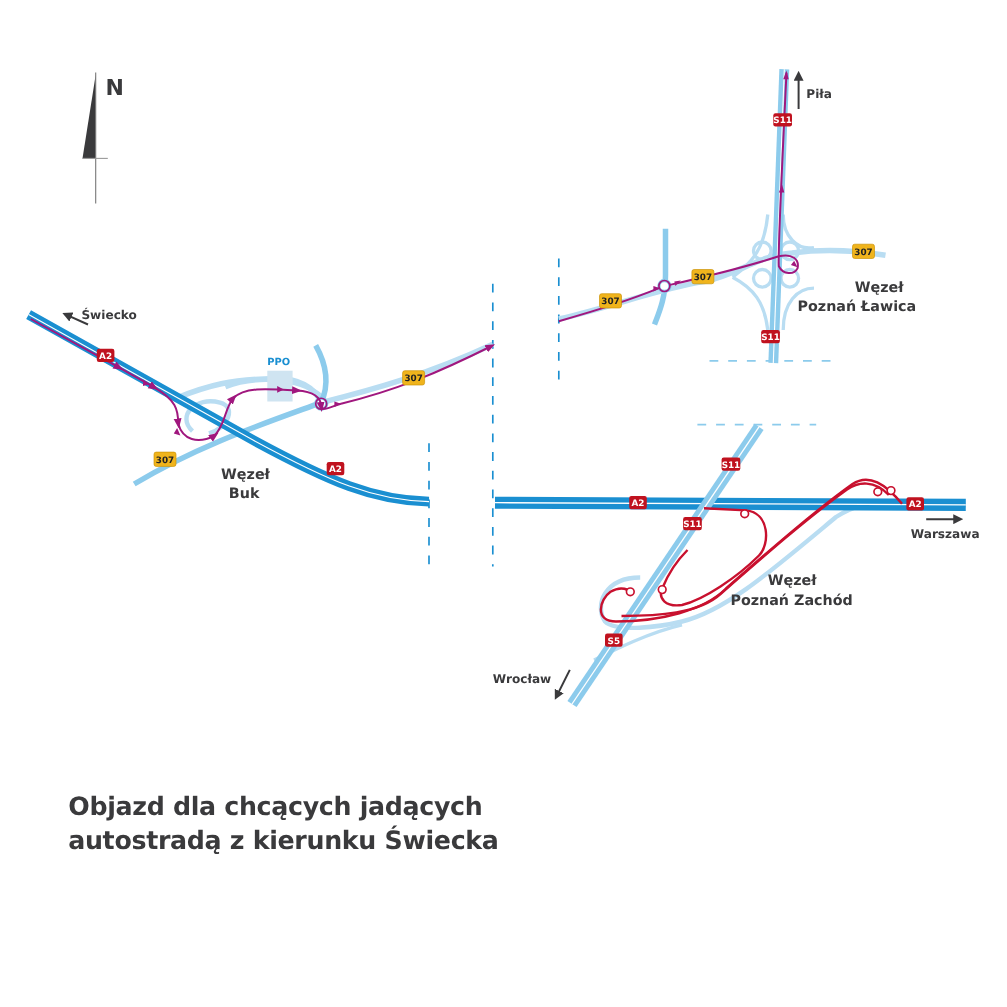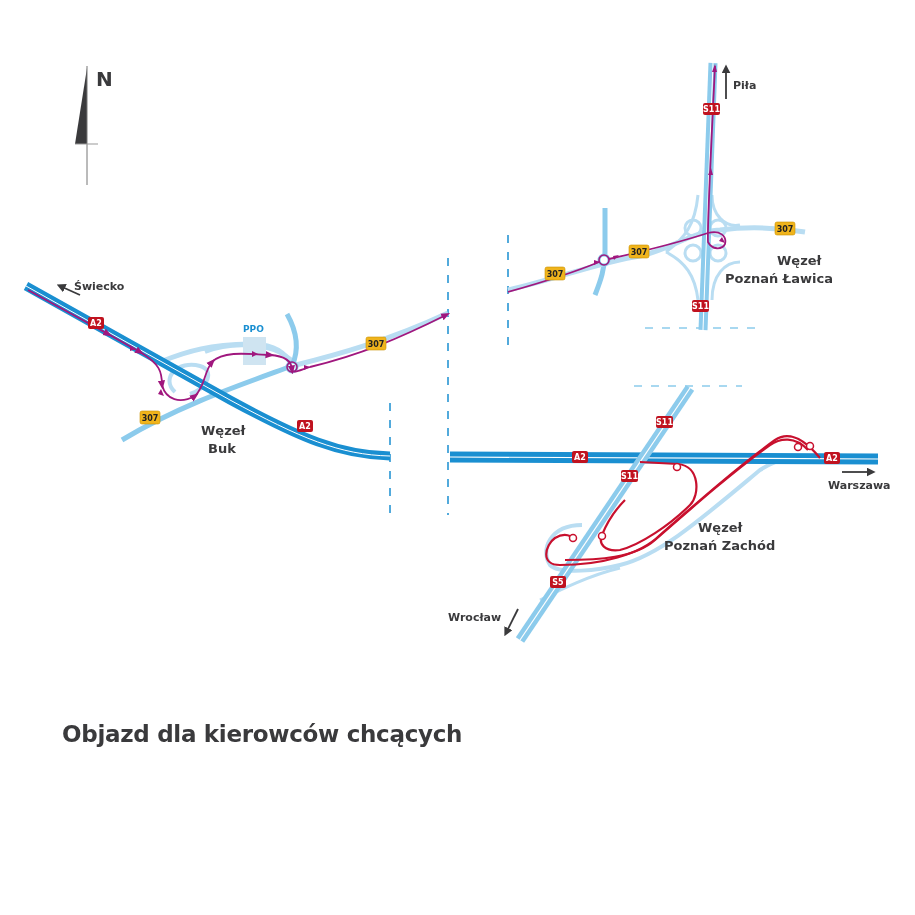--- a/index.html
+++ b/index.html
@@ -218,14 +218,15 @@
         <text class="shield-text" x="639" y="254.5" text-anchor="middle" fill="#222">307</text>
       </g>
     <g>
         <rect x="775" y="222" width="20" height="13" rx="2" fill="#f0b41c" stroke="#c99000" stroke-width="0.6"></rect>
         <text class="shield-text" x="785" y="231.5" text-anchor="middle" fill="#222">307</text>
       </g>
   </g>
 </svg>
 
 <div class="caption">
-  <div>Objazd dla kierowców chcących</div>
+  <div>Objazd dla chcących jadących</div>
+  <div>autostradą z kierunku Świecka</div>
 </div>
 
 </body></html>

